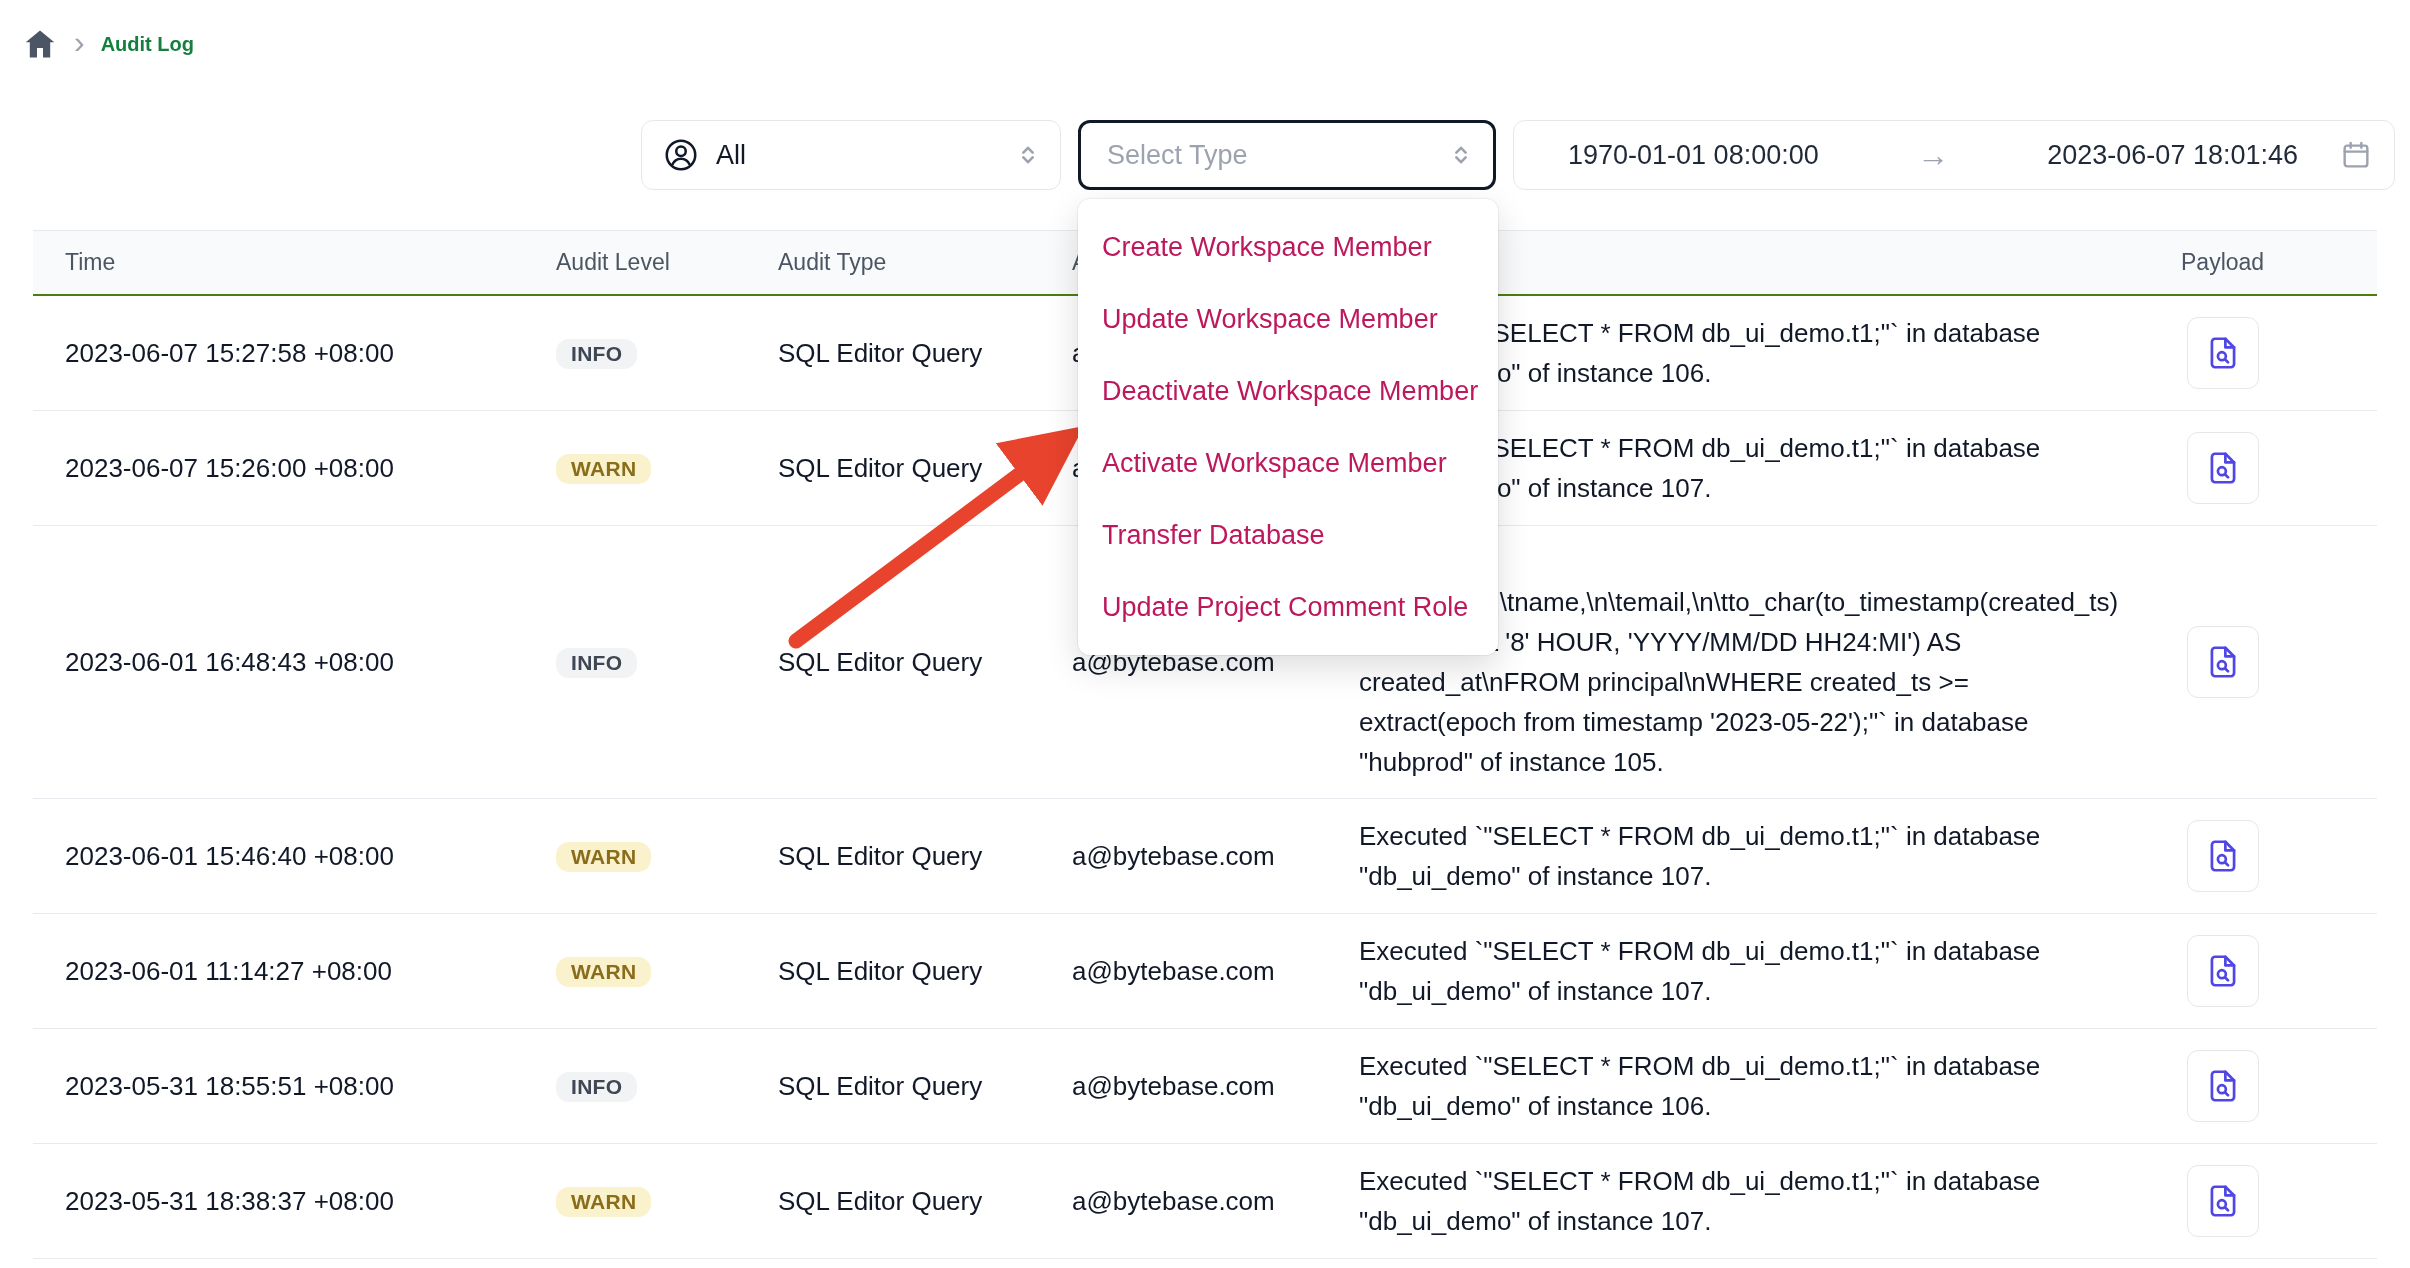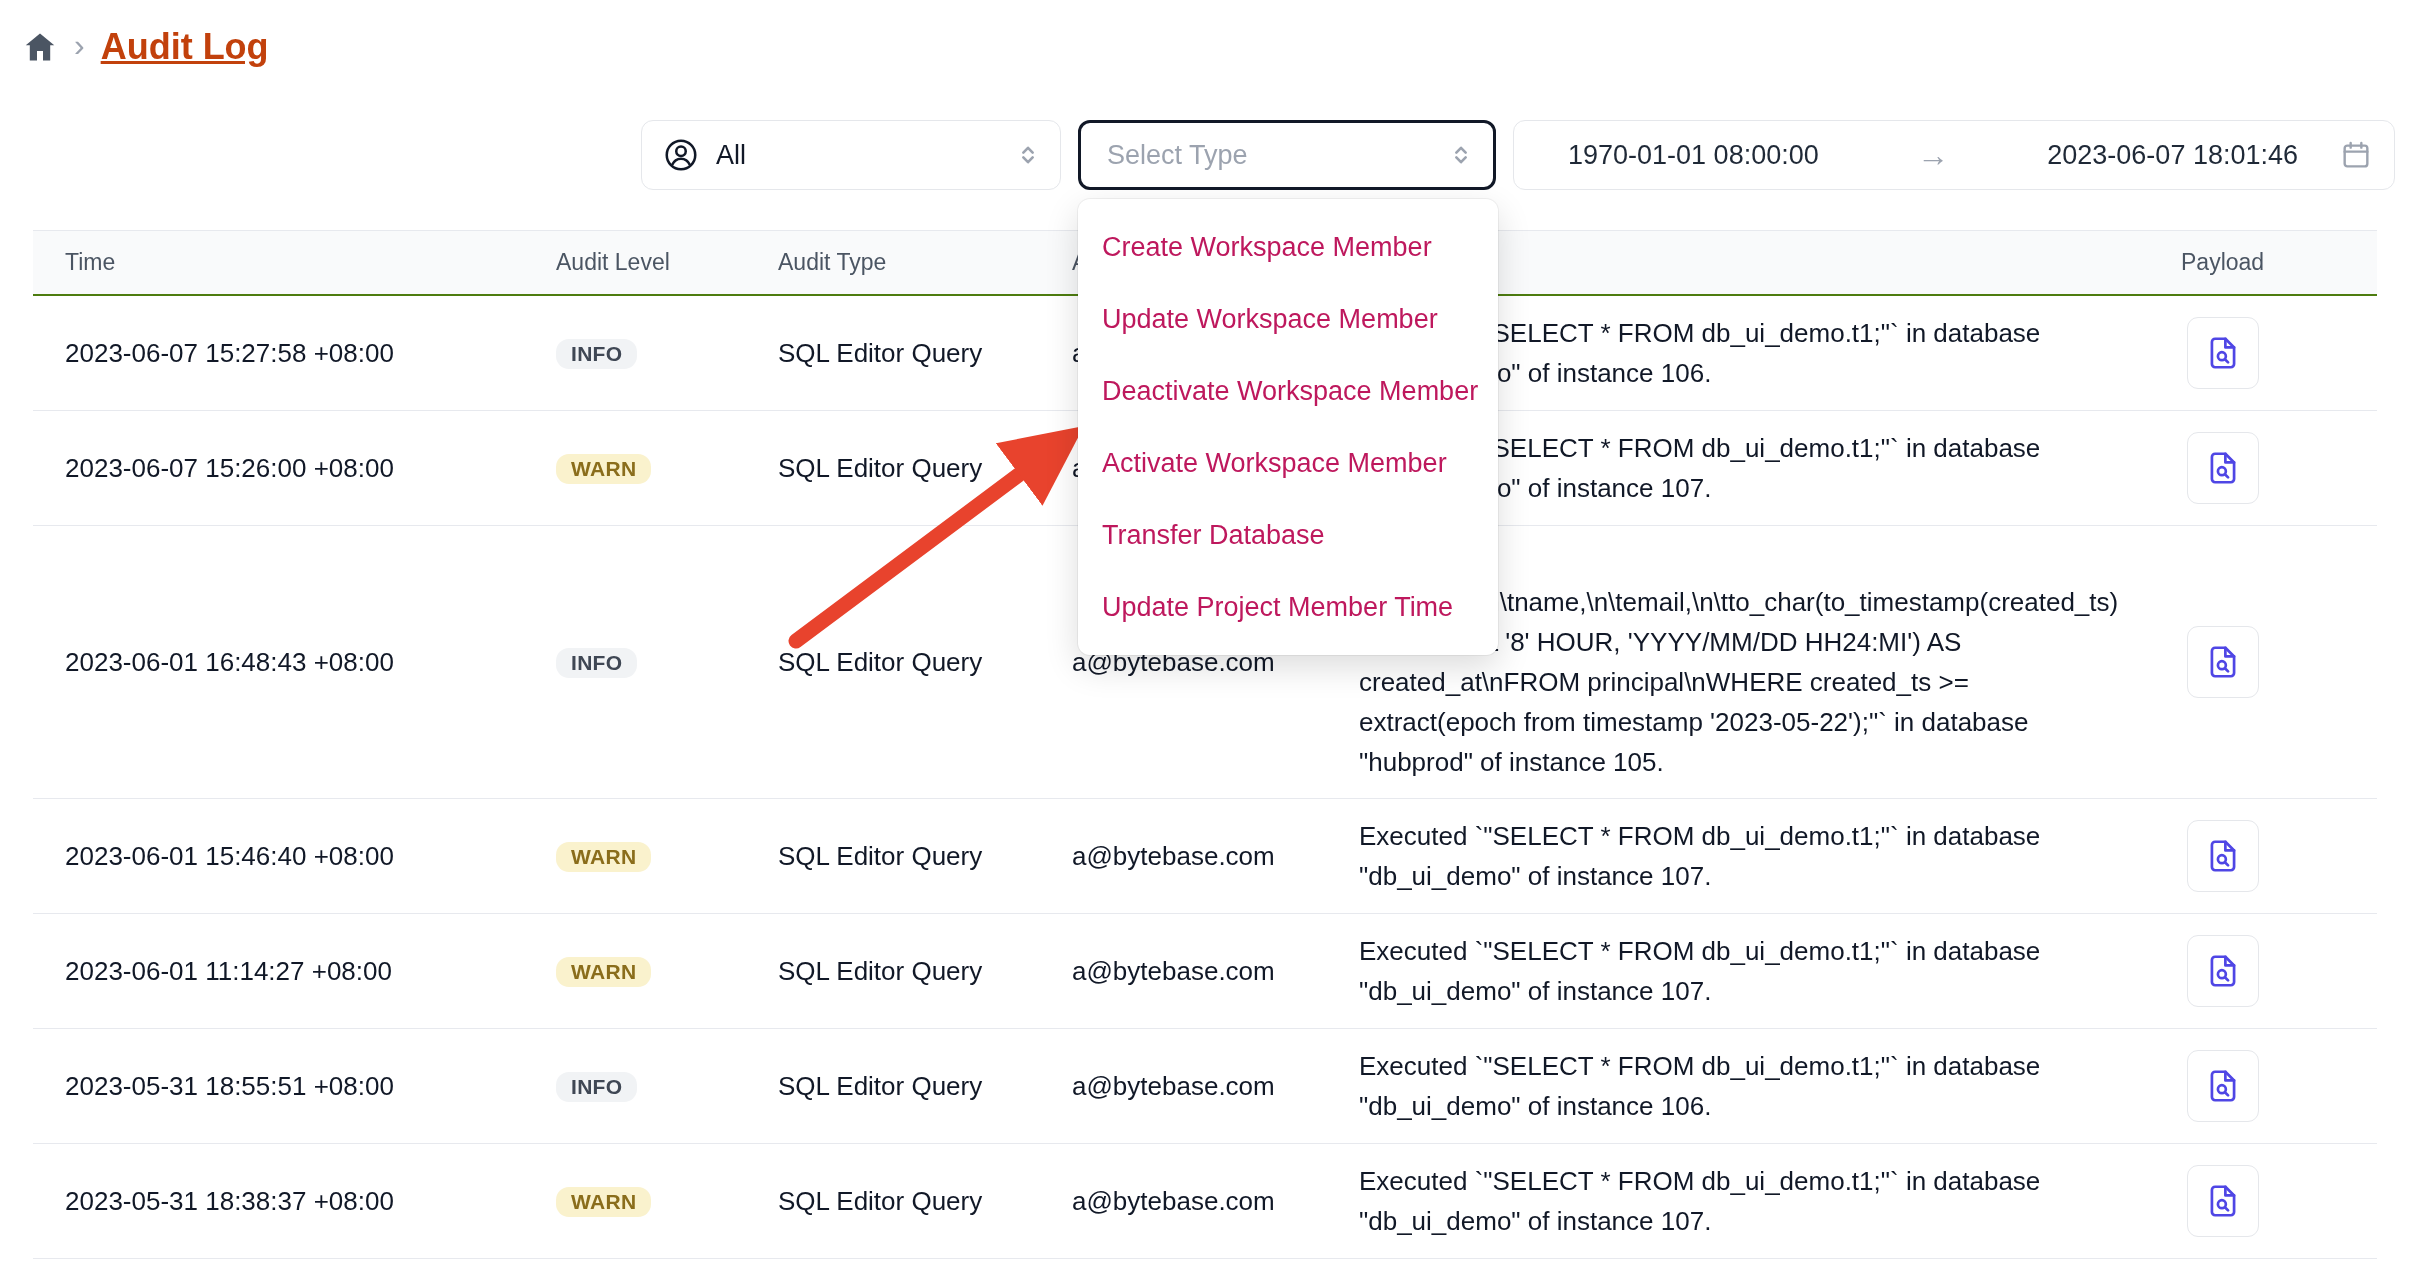--- a/index.html
+++ b/index.html
@@ -4,21 +4,21 @@
 <style>
   * { margin:0; padding:0; box-sizing:border-box; }
   html,body { background:#fff; }
   body { font-family:"Liberation Sans","DejaVu Sans",sans-serif; color:#1f2937; }
   .page { position:relative; width:2410px; height:1268px; background:#fff; overflow:hidden; }
 
   
   .breadcrumb { position:absolute; top:26px; left:22px; display:flex; align-items:center; gap:16px; z-index:5; }
   .breadcrumb .home-icon svg { width:36px; height:36px; display:block; }
   .breadcrumb .sep { color:#9ca3af; font-size:32px; line-height:1; transform:translateY(-2px); }
-  .breadcrumb .title { font-size:36px; font-weight:600; color:#c2410c;text-decoration:underline; }
+  .breadcrumb .title { font-size:20px; font-weight:600; color:#15803d; }
 
   
   .filters { position:absolute; top:120px; left:641px; right:15px; height:70px; display:flex; gap:17px; z-index:10; }
   .control { display:flex; align-items:center; background:#fff; border:1px solid #e5e7eb; border-radius:12px; }
   .select-scope { width:420px; padding:0 18px 0 20px; gap:16px; cursor:pointer; }
   .select-scope .label { font-size:27px; color:#111827; }
   .select-type { width:418px; padding:0 18px 0 26px; border:3px solid #111827; cursor:pointer; }
   .select-type .placeholder { font-size:27px; color:#9ca3af;text-align:right; }
   .spacer { flex:1; }
   .chevrons svg { width:28px; height:28px; display:block; }
@@ -302,17 +302,17 @@
       <div class="item">Create Workspace Member</div>
 
       <div class="item">Update Workspace Member</div>
 
       <div class="item">Deactivate Workspace Member</div>
 
       <div class="item">Activate Workspace Member</div>
 
       <div class="item">Transfer Database</div>
 
-      <div class="item">Update Project Member Time</div>
+      <div class="item">Update Project Comment Role</div>
 
   </div>
 
 </div>
 
 </body></html>

